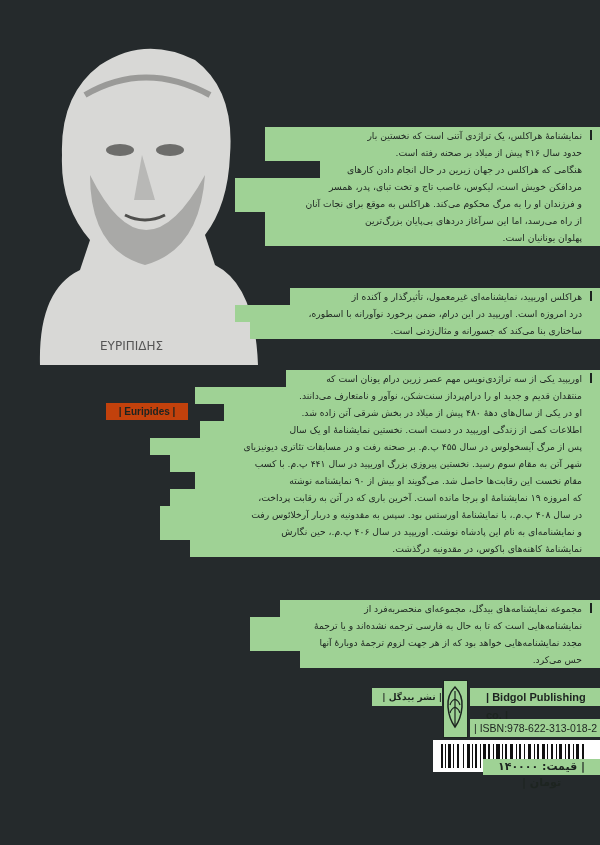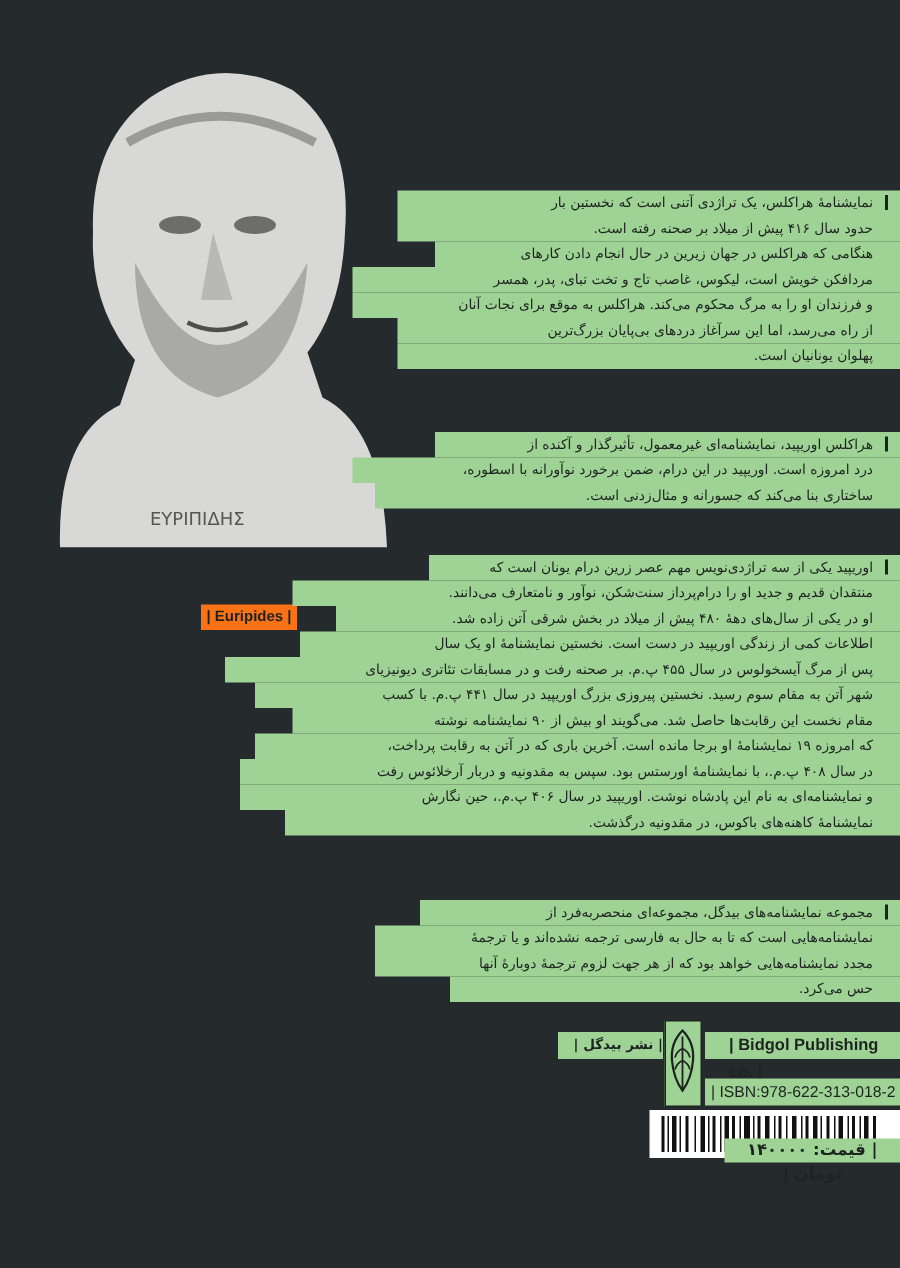--- a/index.html
+++ b/index.html
@@ -1,21 +1,21 @@
 <!DOCTYPE html>
 <html><head>
 <meta charset="utf-8">
 <style>
   html,body{margin:0;padding:0;}
   body{width:600px;height:845px;background:#252a2c;position:relative;overflow:hidden;font-family:"DejaVu Sans",sans-serif;}
   .bust{position:absolute;left:30px;top:35px;width:230px;height:330px;}
   .line{position:absolute;right:0;background:#9fd295;color:#1d2420;font-size:9.2px;line-height:17px;height:17px;direction:rtl;text-align:right;padding-right:18px;padding-left:6px;white-space:nowrap;overflow:hidden;box-sizing:border-box;}
   .bar{position:absolute;right:0;width:18px;height:17px;}
   .bar::before{content:"";position:absolute;right:8px;top:3px;width:2px;height:10px;background:#1d2420;}
-  .cap{position:absolute;left:106px;top:403px;width:64px;height:17px;background:#f97316;color:#1d2420;font-size:10px;font-weight:bold;line-height:17px;text-align:center;font-family:"Liberation Sans",sans-serif;margin-left:28px;}
+  .cap{position:absolute;left:106px;top:403px;width:82px;height:17px;background:#c2410c;color:#1d2420;font-size:10px;font-weight:bold;line-height:17px;text-align:center;font-family:"Liberation Sans",sans-serif;}
   .pub{position:absolute;background:#9fd295;color:#1d2420;height:18px;line-height:18px;font-size:11px;font-weight:bold;font-family:"Liberation Sans",sans-serif;box-sizing:border-box;}
   .logo{position:absolute;left:443px;top:680px;width:25px;height:58px;background:#9fd295;border:1px solid #1d2420;box-sizing:border-box;}
   .barcode{position:absolute;left:433px;top:740px;width:167px;height:32px;background:#fff;}
   .price{position:absolute;left:483px;top:759px;width:117px;height:16px;background:#9fd295;color:#1d2420;font-size:11px;font-weight:bold;line-height:16px;text-align:center;direction:rtl;}
 </style>
 </head>
 <body>
 
 <svg class="bust" viewBox="0 0 230 330">
   <path d="M70 30 Q115 0 165 25 Q205 55 200 120 Q198 170 175 200 L185 230 Q225 250 228 330 L10 330 Q8 255 50 235 L60 205 Q30 170 32 120 Q30 60 70 30 Z" fill="#d8d8d6"></path>
@@ -26,21 +26,21 @@
   <path d="M95 180 Q115 190 135 180" stroke="#4e4e4c" stroke-width="3" fill="none"></path>
   <path d="M55 60 Q115 25 180 60" stroke="#9a9a98" stroke-width="6" fill="none"></path>
   <text x="70" y="315" font-size="12" fill="#555" font-family="DejaVu Sans, sans-serif">ΕΥΡΙΠΙΔΗΣ</text>
 </svg>
 
 <div class="cap">| Euripides |</div>
 
 <div>
   <div class="line" style="top:127px;width:335px"><span class="bar"></span><span>نمایشنامهٔ هراکلس، یک تراژدی آتنی است که نخستین بار</span></div>
   <div class="line" style="top:144px;width:335px">حدود سال ۴۱۶ پیش از میلاد بر صحنه رفته است.</div>
-  <div class="line" style="top:161px;width:310px">هنگامی که هراکلس در جهان زیرین در حال انجام دادن کارهای</div>
+  <div class="line" style="top:161px;width:280px">هنگامی که هراکلس در جهان زیرین در حال انجام دادن کارهای</div>
   <div class="line" style="top:178px;width:365px">مردافکن خویش است، لیکوس، غاصب تاج و تخت تبای، پدر، همسر</div>
   <div class="line" style="top:195px;width:365px">و فرزندان او را به مرگ محکوم می‌کند. هراکلس به موقع برای نجات آنان</div>
   <div class="line" style="top:212px;width:335px">از راه می‌رسد، اما این سرآغاز دردهای بی‌پایان بزرگ‌ترین</div>
   <div class="line" style="top:229px;width:335px">پهلوان یونانیان است.</div>
 </div>
 
 <div>
   <div class="line" style="top:288px;width:310px"><span class="bar"></span><span>هراکلس اوریپید، نمایشنامه‌ای غیرمعمول، تأثیرگذار و آکنده از</span></div>
   <div class="line" style="top:305px;width:365px">درد امروزه است. اوریپید در این درام، ضمن برخورد نوآورانه با اسطوره،</div>
   <div class="line" style="top:322px;width:350px">ساختاری بنا می‌کند که جسورانه و مثال‌زدنی است.</div>

